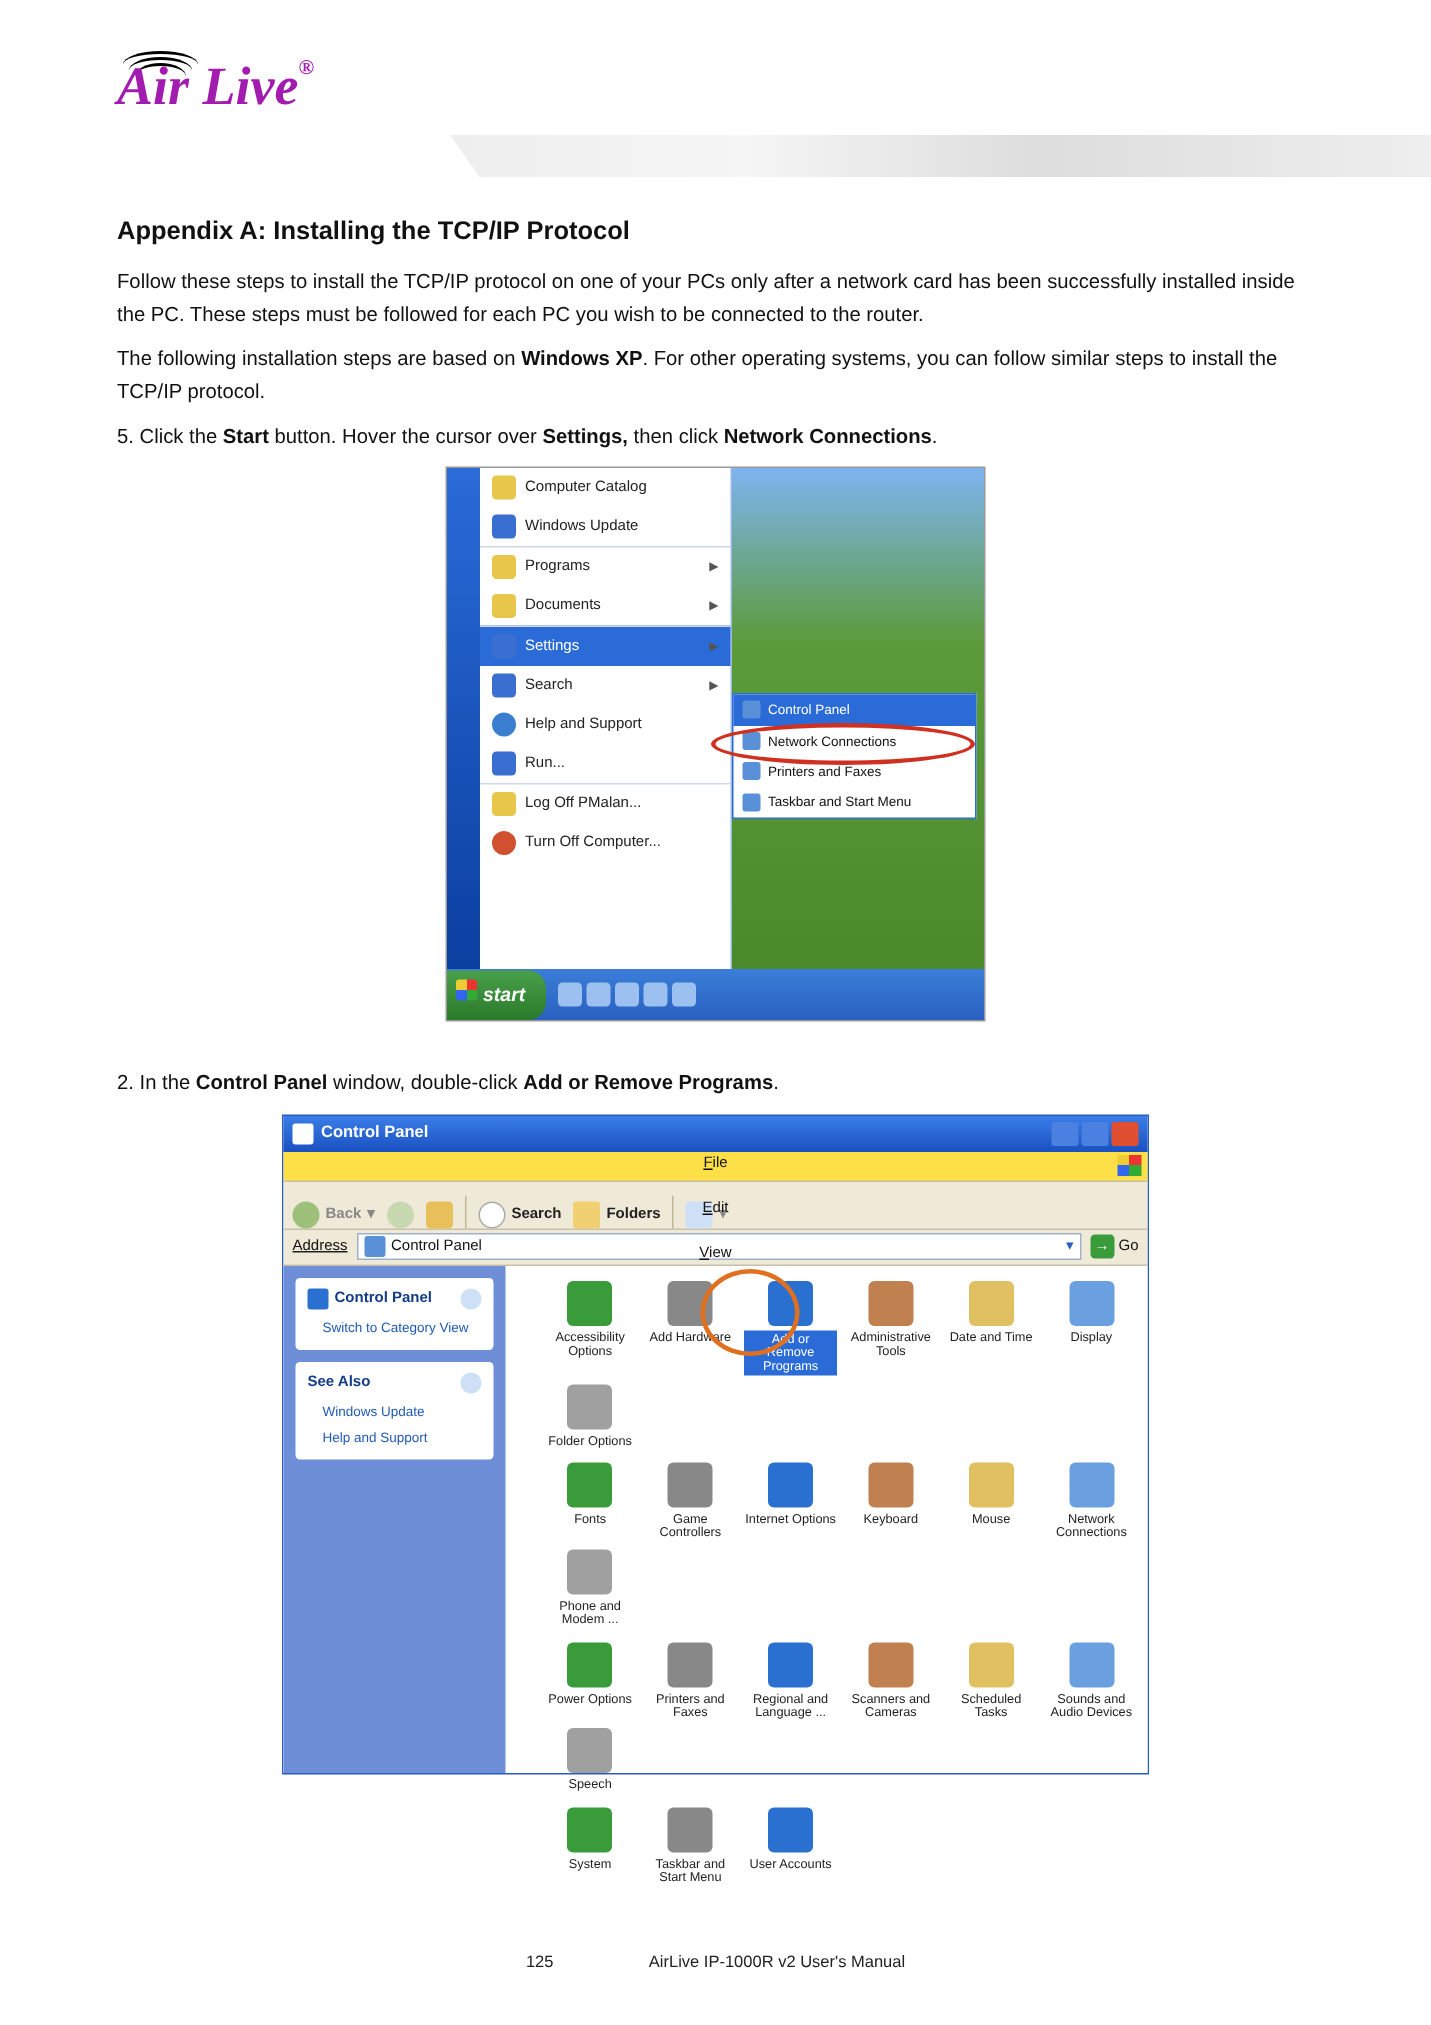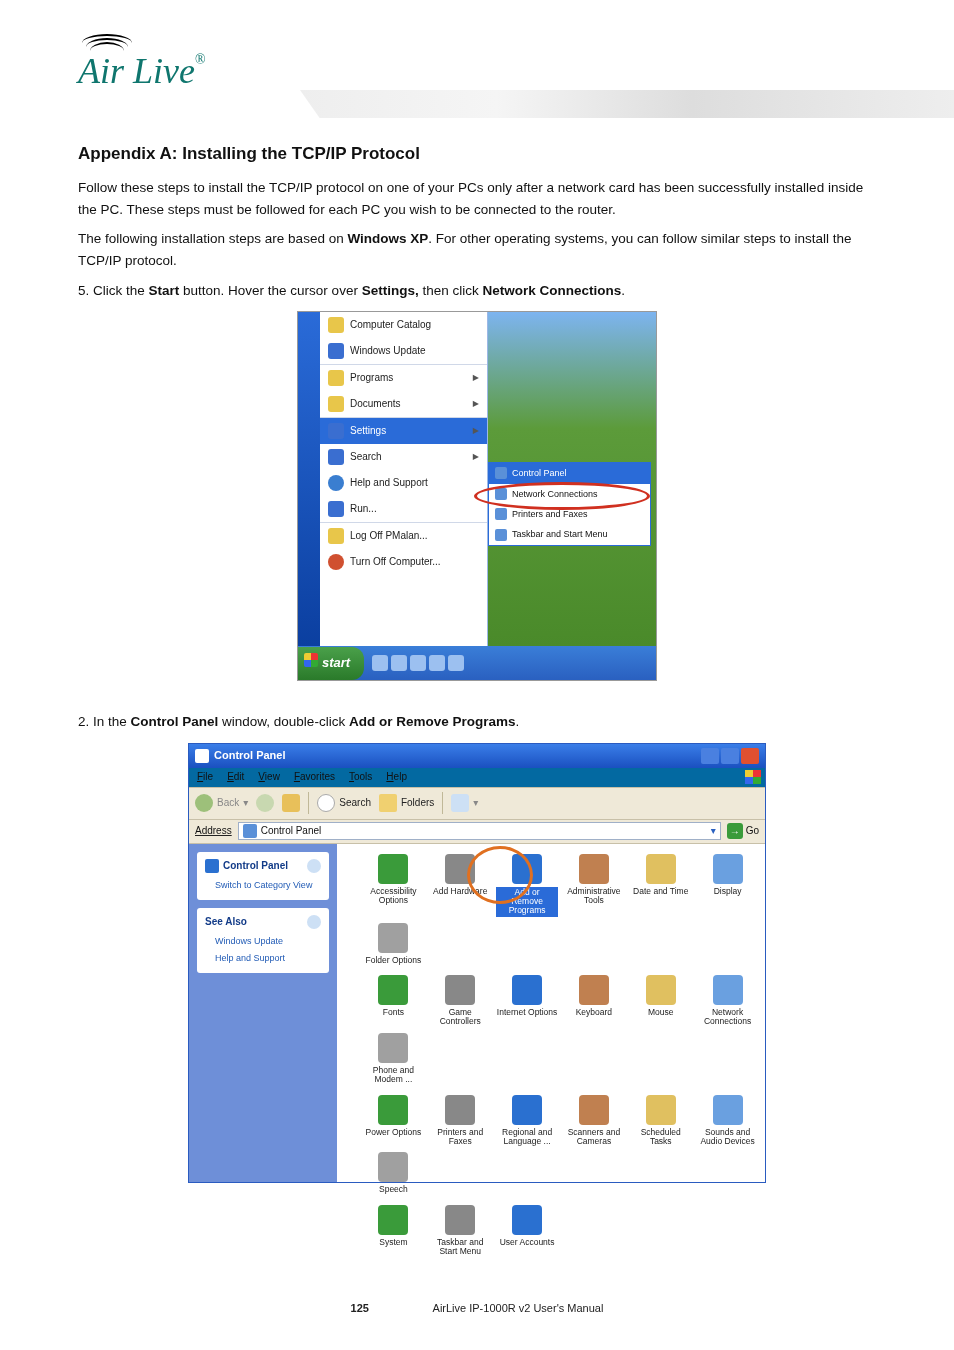--- a/index.html
+++ b/index.html
@@ -10,27 +10,27 @@
     font-family: Arial, sans-serif;
     position: relative;
     overflow: hidden;
   }
   .page-header {
     position: relative;
     height: 120px;
   }
   .logo {
     position: absolute;
-    top: 50px;
+    top: 36px;
     left: 78px;
     font-family: 'Times New Roman', serif;
     font-size: 36px;
     font-style: italic;
-    font-weight: normal;
-    color: #0f766e;
+    font-weight: bold;
+    color: #a21caf;
   }
   .logo sup { font-size: 14px; font-style: normal; vertical-align: top; position: relative; top: 2px;}
   .logo-arc {
     position: absolute;
     top: 34px;
     left: 82px;
     width: 50px;
     height: 18px;
     border: 2px solid #000;
     border-bottom: none;
@@ -141,29 +141,30 @@
     height: 24px; background: linear-gradient(#3a7ee8,#1a50c0);
     color: #fff; font-size: 11px; font-weight: bold;
     display: flex; align-items: center; padding: 0 6px;
   }
   .fig2-title .spacer { flex: 1; }
   .fig2-winbtn { width: 18px; height: 16px; margin-left: 2px; border-radius: 2px; }
   .fig2-winbtn.min { background: #4a80e0; }
   .fig2-winbtn.max { background: #4a80e0; }
   .fig2-winbtn.close { background: #e05030; }
   .fig2-menubar {
-    height: 20px; background: #0369a1; border-bottom: 1px solid #c8c0a8;
+    height: 20px; background: #fde047; border-bottom: 1px solid #c8c0a8;
     display: flex; align-items: center; gap: 14px; font-size: 10px; padding: 0 8px;
     position: relative;
+    flex-direction: column;
   }
   .fig2-menubar .flag { position: absolute; right: 4px; top: 2px; width: 16px; height: 14px; background: conic-gradient(#e33 0 25%, #3a3 25% 50%, #36e 50% 75%, #ec3 75% 100%); }
   .underline-first::first-letter { text-decoration: underline; }
   .fig2-toolbar {
     height: 32px; background: #efe9d8; border-bottom: 1px solid #c8c0a8;
-    display: flex; align-items: center; gap: 8px; font-size: 10px; padding: 0 6px;
+    display: flex; align-items: flex-end; gap: 8px; font-size: 10px; padding: 0 6px; font-weight: bold;
   }
   .tb-btn { display: flex; align-items: center; gap: 4px; color: #888; }
   .tb-ico { width: 18px; height: 18px; border-radius: 50%; background: #9dc07a; display: inline-block; }
   .tb-ico.fwd { background: #c8d8b0; }
   .tb-ico.up { background: #e8c05a; border-radius: 3px; }
   .tb-ico.search { background: #fff; border: 1px solid #aaa; }
   .tb-ico.fold { background: #f0d070; border-radius: 2px; }
   .tb-ico.view { background: #cde0f5; border-radius: 3px; }
   .fig2-addr {
     height: 24px; background: #efe9d8; border-bottom: 1px solid #c8c0a8;
@@ -193,21 +194,21 @@
   .cp-item.hl .cp-label { background: #2a6bd8; color: #fff; padding: 1px 2px; display: inline-block; }
   .fig2-circle {
     position: absolute; top: 102px; left: 278px; width: 66px; height: 58px;
     border: 3px solid #e07020; border-radius: 50%;
     pointer-events: none; z-index: 5;
   }
   .footer {
     position: absolute; bottom: 36px; left: 0; right: 0;
     text-align: center; font-size: 11px; color: #222;
   }
-  .footer .pg { font-weight: bold; }
+  .footer .pg { font-weight: normal; }
 </style>
 </head>
 <body>
 
 <div class="page-header">
   <div class="logo-arc"></div>
   <div class="logo-arc a2"></div>
   <div class="logo-arc a3"></div>
   <div class="logo">
     <span>Air Live</span><sup>®</sup>

